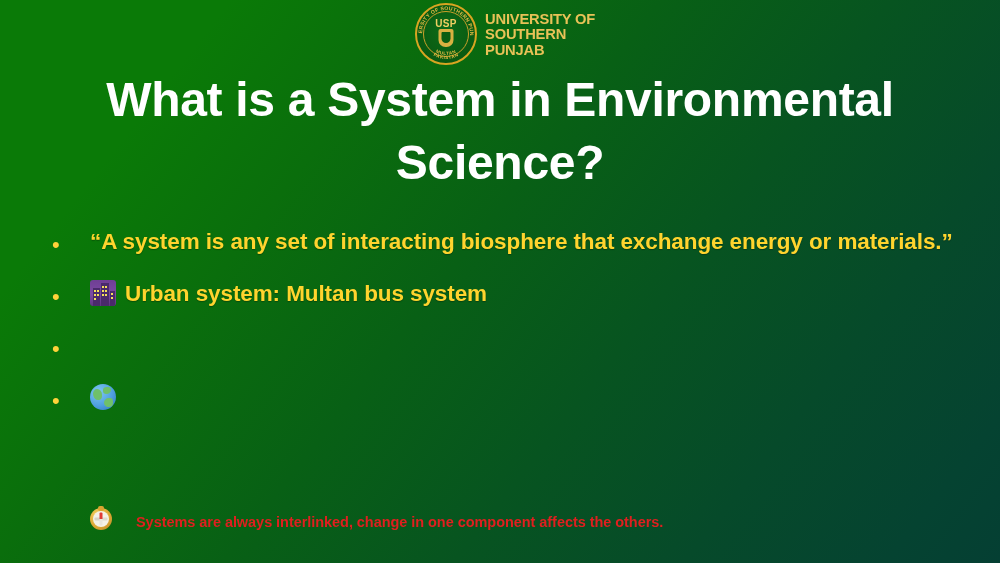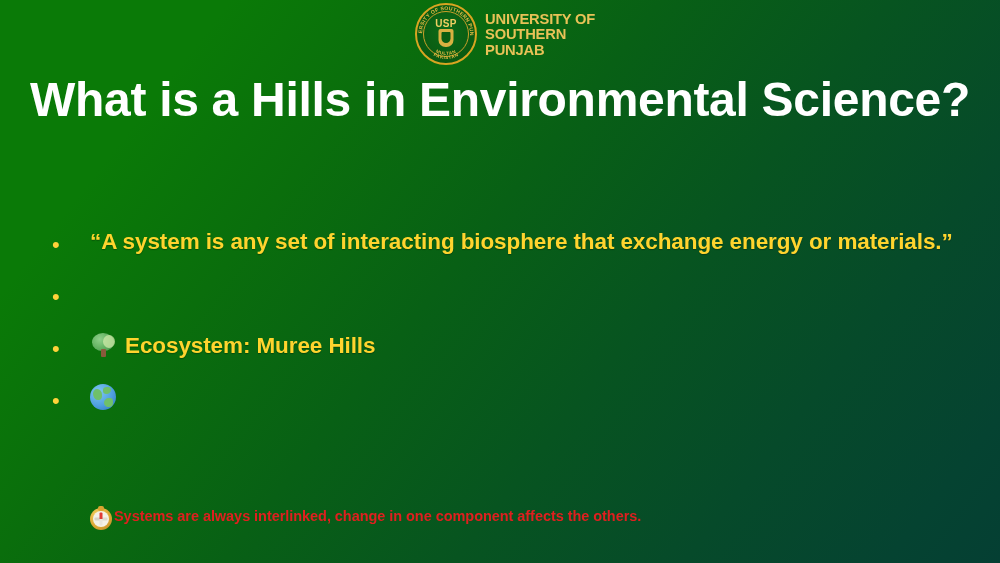--- a/index.html
+++ b/index.html
@@ -257,22 +257,22 @@
     background: #d9a431;
     border-radius: 2px;
   }
 
   
   #footnote {
     position: absolute;
     left: 90px;
     top: 508px;
     display: flex;
-    align-items: flex-start;
-    gap: 2px;
+    align-items: flex-end;
+    gap: 24px;
   }
   #footnote-text {
     color: #e01f1f;
     font-size: 14.5px;
     font-weight: bold;
     letter-spacing: -0.05px;
     white-space: nowrap;
   }
 </style>
 </head>
@@ -305,42 +305,55 @@
       <div class="seal-shield"></div>
     </div>
 
     <div id="uni-name">
       <span>UNIVERSITY OF</span>
       <span>SOUTHERN</span>
       <span>PUNJAB</span>
     </div>
   </div>
 
-  <div id="title">What is a Hills in Environmental Science?</div>
+  <div id="title">What is a System in Environmental Science?</div>
 
   <div id="bullets">
 
     <div class="bullet-row">
       <div class="bullet-dot">•</div>
       <div class="bullet-body">“A system is any set of interacting biosphere that exchange energy or materials.”</div>
     </div>
 
     <div class="bullet-row">
       <div class="bullet-dot">•</div>
+      <div class="bullet-body">
+        <span class="emo emoji-city">
+          <i style="left:3px;top:8px;width:7px;height:18px;"></i>
+          <i style="left:11px;top:3px;width:8px;height:23px;"></i>
+          <i style="left:20px;top:11px;width:5px;height:15px;"></i>
+          <i class="w" style="left:4px;top:10px;width:2px;height:2px;"></i>
+          <i class="w" style="left:7px;top:10px;width:2px;height:2px;"></i>
+          <i class="w" style="left:4px;top:14px;width:2px;height:2px;"></i>
+          <i class="w" style="left:7px;top:14px;width:2px;height:2px;"></i>
+          <i class="w" style="left:4px;top:18px;width:2px;height:2px;"></i>
+          <i class="w" style="left:12px;top:6px;width:2px;height:2px;"></i>
+          <i class="w" style="left:15px;top:6px;width:2px;height:2px;"></i>
+          <i class="w" style="left:12px;top:10px;width:2px;height:2px;"></i>
+          <i class="w" style="left:15px;top:10px;width:2px;height:2px;"></i>
+          <i class="w" style="left:12px;top:14px;width:2px;height:2px;"></i>
+          <i class="w" style="left:15px;top:14px;width:2px;height:2px;"></i>
+          <i class="w" style="left:21px;top:13px;width:2px;height:2px;"></i>
+          <i class="w" style="left:21px;top:17px;width:2px;height:2px;"></i>
+        </span><span>Urban system: Multan bus system</span>
+      </div>
     </div>
 
     <div class="bullet-row">
       <div class="bullet-dot">•</div>
-      <div class="bullet-body">
-        <span class="emo emoji-tree">
-          <span class="crown"></span>
-          <span class="crown2"></span>
-          <span class="trunk"></span>
-        </span><span>Ecosystem: Muree Hills</span>
-      </div>
     </div>
 
     <div class="bullet-row">
       <div class="bullet-dot">•</div>
       <div class="bullet-body">
         <span class="emo emoji-globe">
           <i class="a"></i><i class="b"></i><i class="c"></i>
         </span>
       </div>
     </div>

